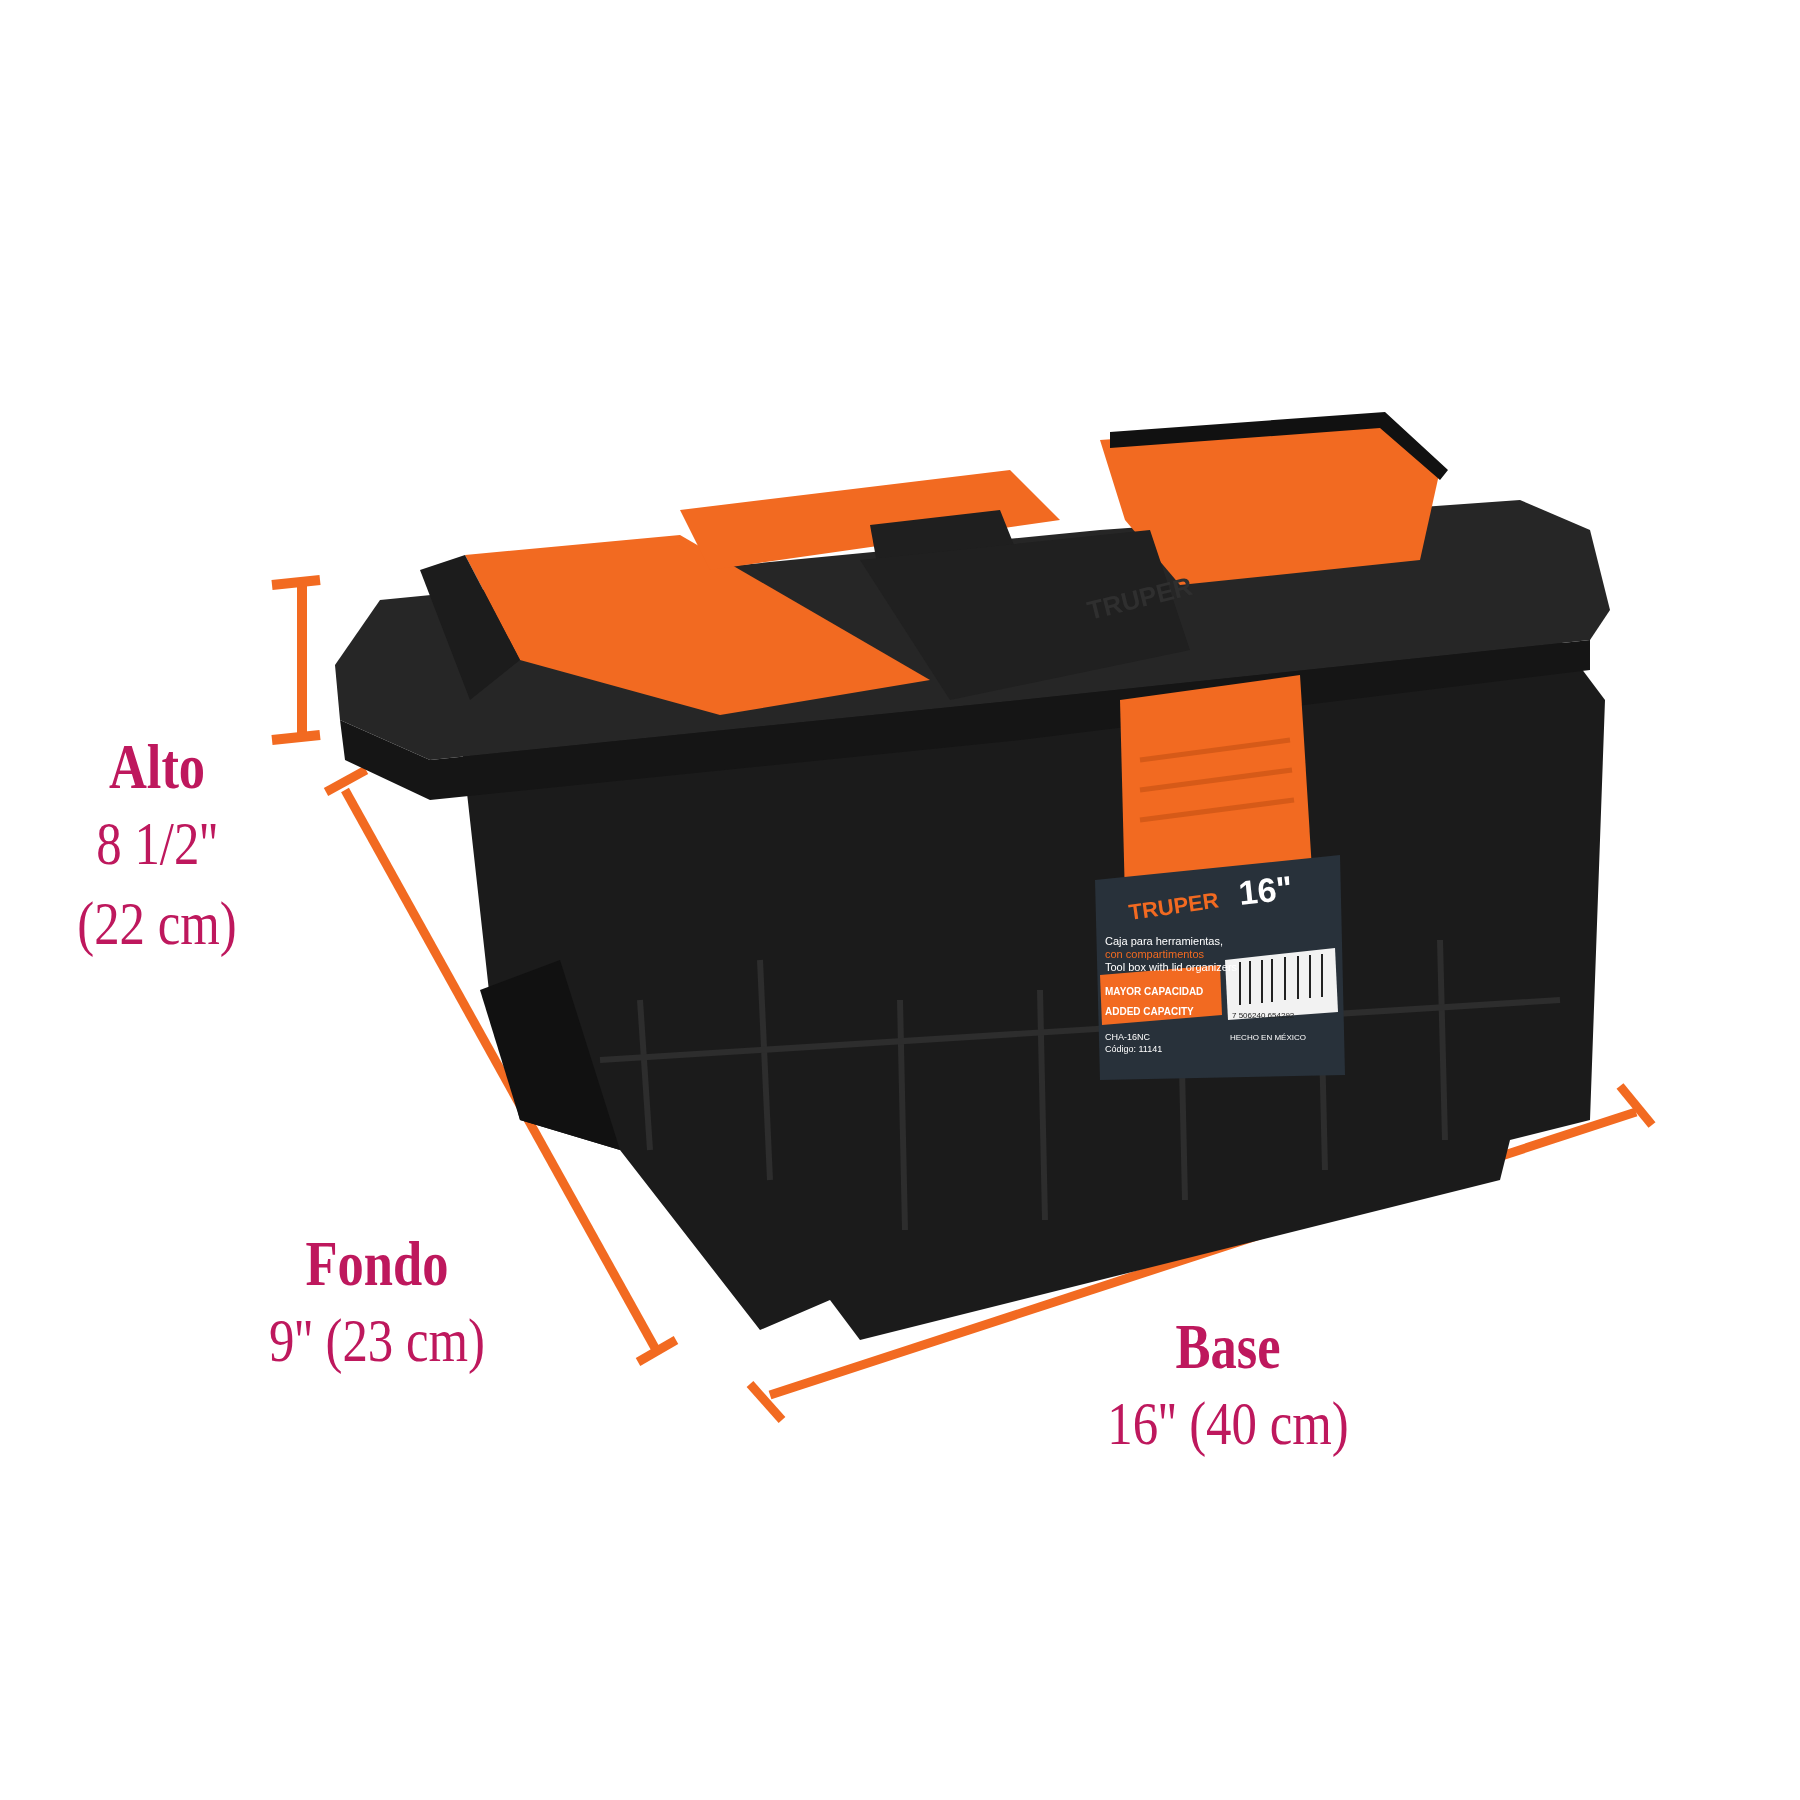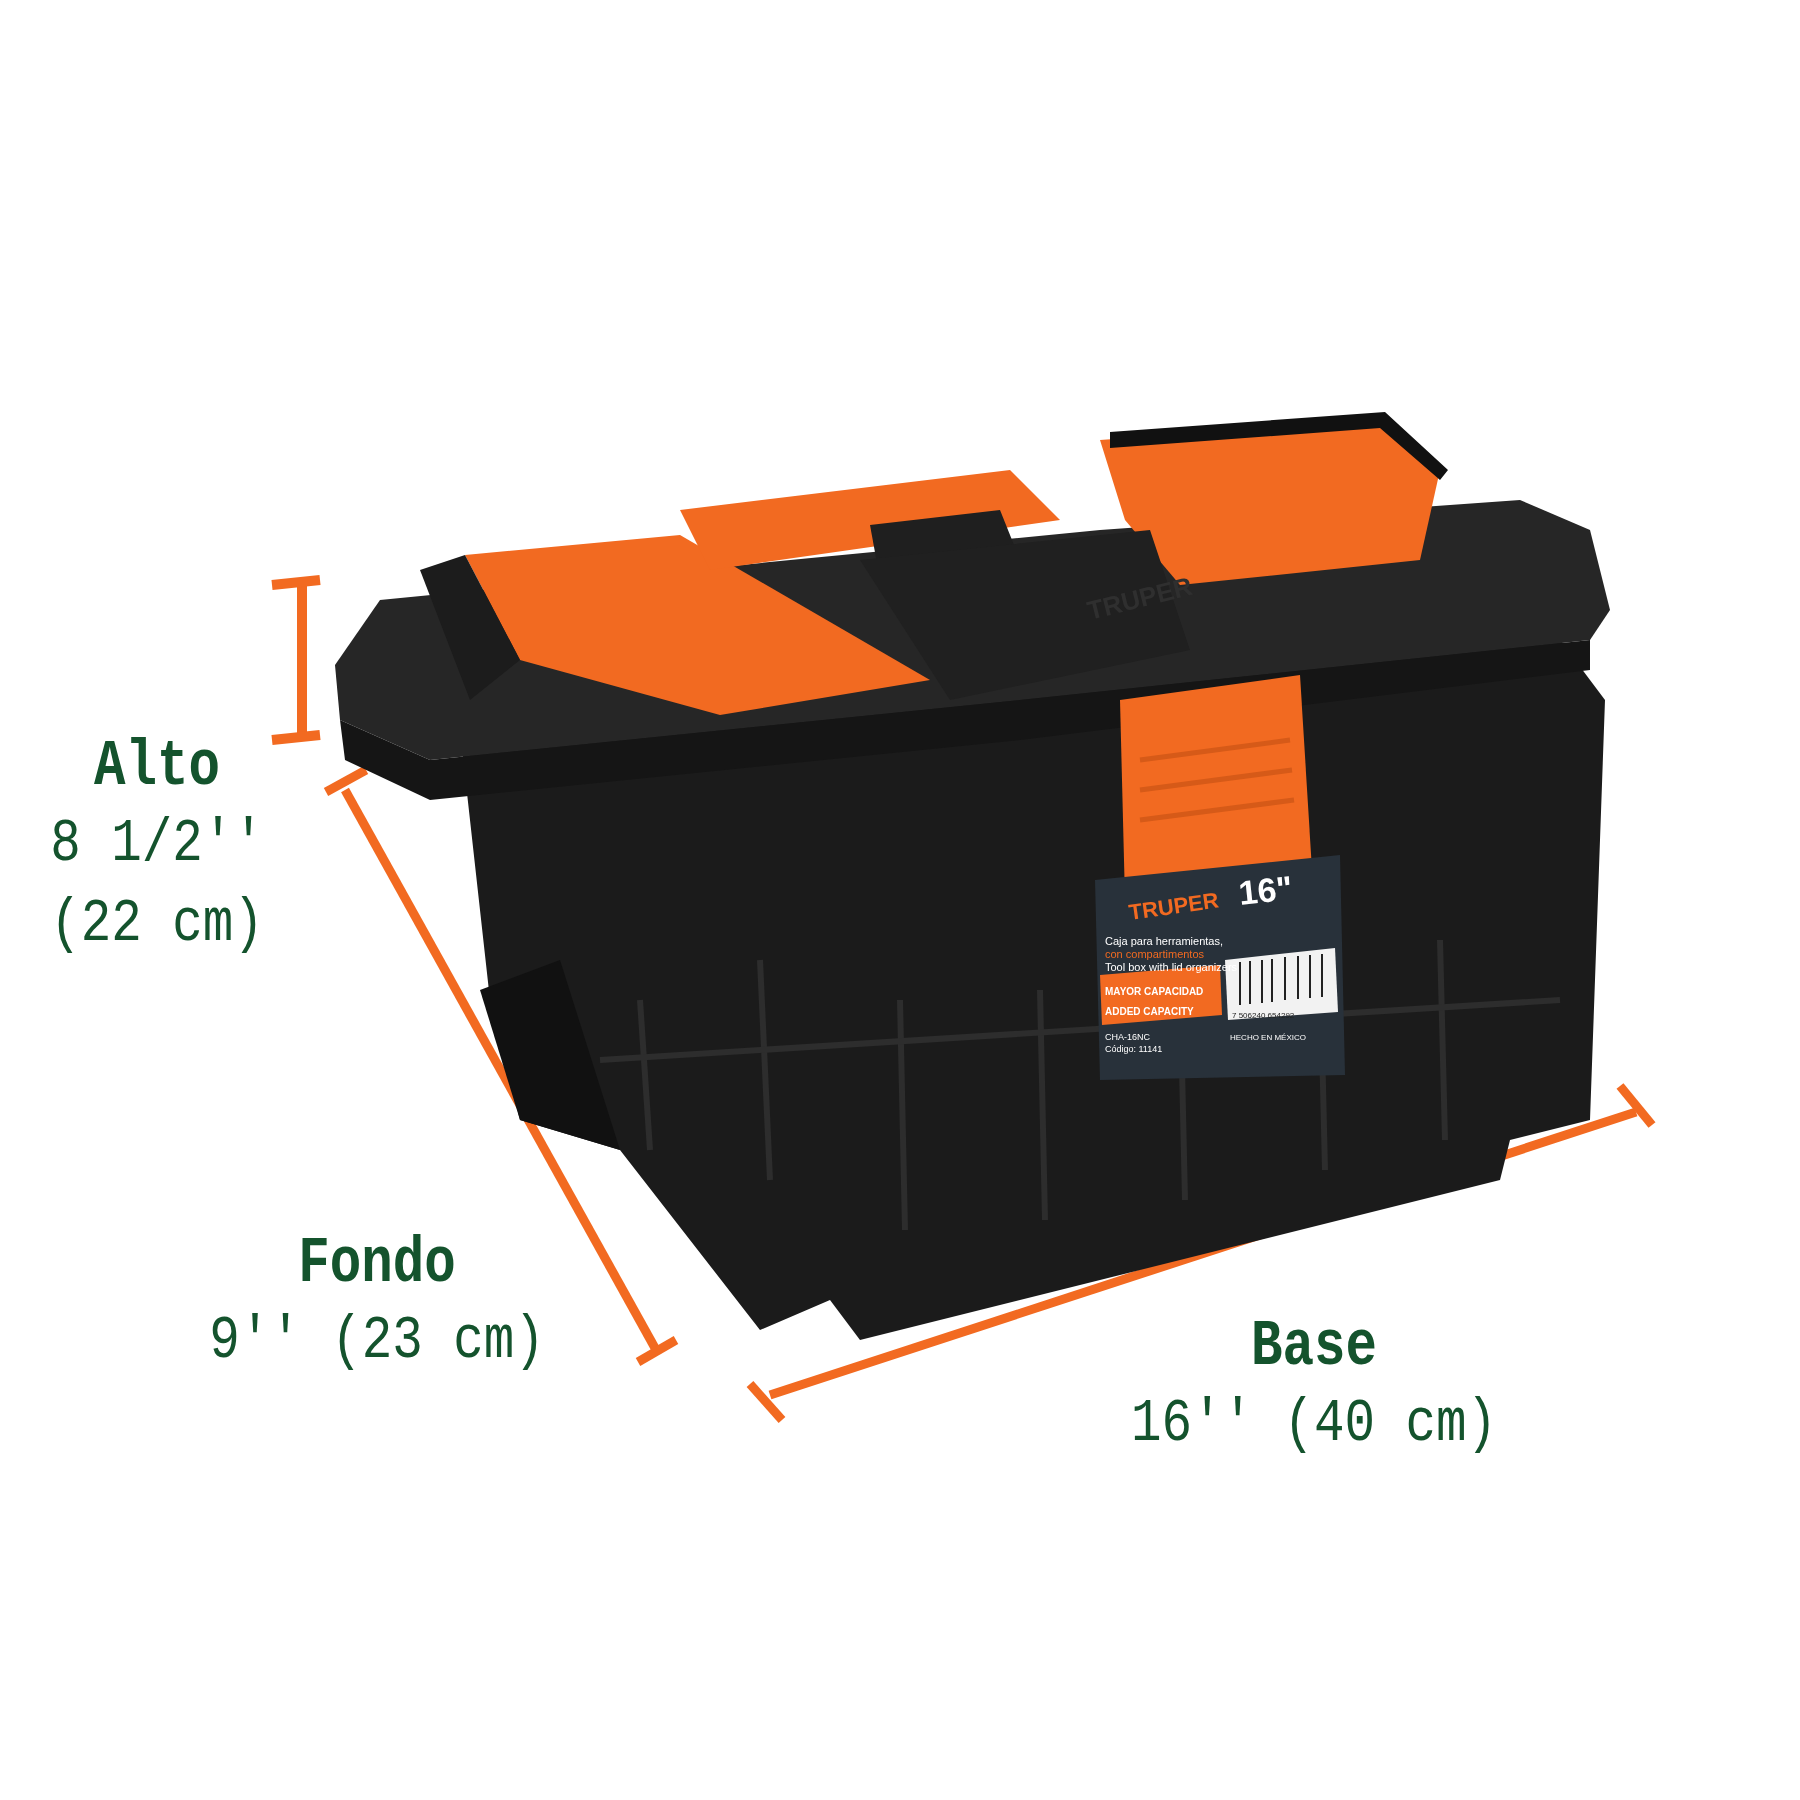--- a/index.html
+++ b/index.html
@@ -1,17 +1,17 @@
 <!DOCTYPE html>
 <html><head>
 <meta charset="utf-8">
 <style>
   html,body{margin:0;padding:0;background:#ffffff;}
   body{width:1800px;height:1800px;position:relative;overflow:hidden;font-family:"Liberation Sans",sans-serif;}
-  .label{position:absolute;text-align:center;color:#14532d;font-family:Liberation Mono, monospace;transform:translateX(-50%);white-space:nowrap;}
+  .label{position:absolute;text-align:center;color:#be185d;font-family:Liberation Serif, serif;transform:translateX(-50%);white-space:nowrap;}
   .label .title{font-size:64px;font-weight:bold;line-height:1;display:block;transform:scaleX(0.82);}
   .label .value{font-size:62px;line-height:1.45;display:block;transform:scaleX(0.82);}
   svg{position:absolute;left:0;top:0;}
 </style>
 </head>
 <body>
 
 <svg width="1800" height="1800" viewBox="0 0 1800 1800">
 
   <g stroke="#F26A21" stroke-width="10" fill="none">
@@ -102,16 +102,16 @@
   <span class="title">Alto</span>
   <span class="value">8 1/2''</span>
   <span class="value" style="margin-top:-10px">(22 cm)</span>
 </div>
 
 <div class="label" style="left:377px;top:1232px;">
   <span class="title">Fondo</span>
   <span class="value">9'' (23 cm)</span>
 </div>
 
-<div class="label" style="left:1314px;top:1315px;">
+<div class="label" style="left:1228px;top:1315px;">
   <span class="title">Base</span>
   <span class="value">16'' (40 cm)</span>
 </div>
 
 </body></html>

